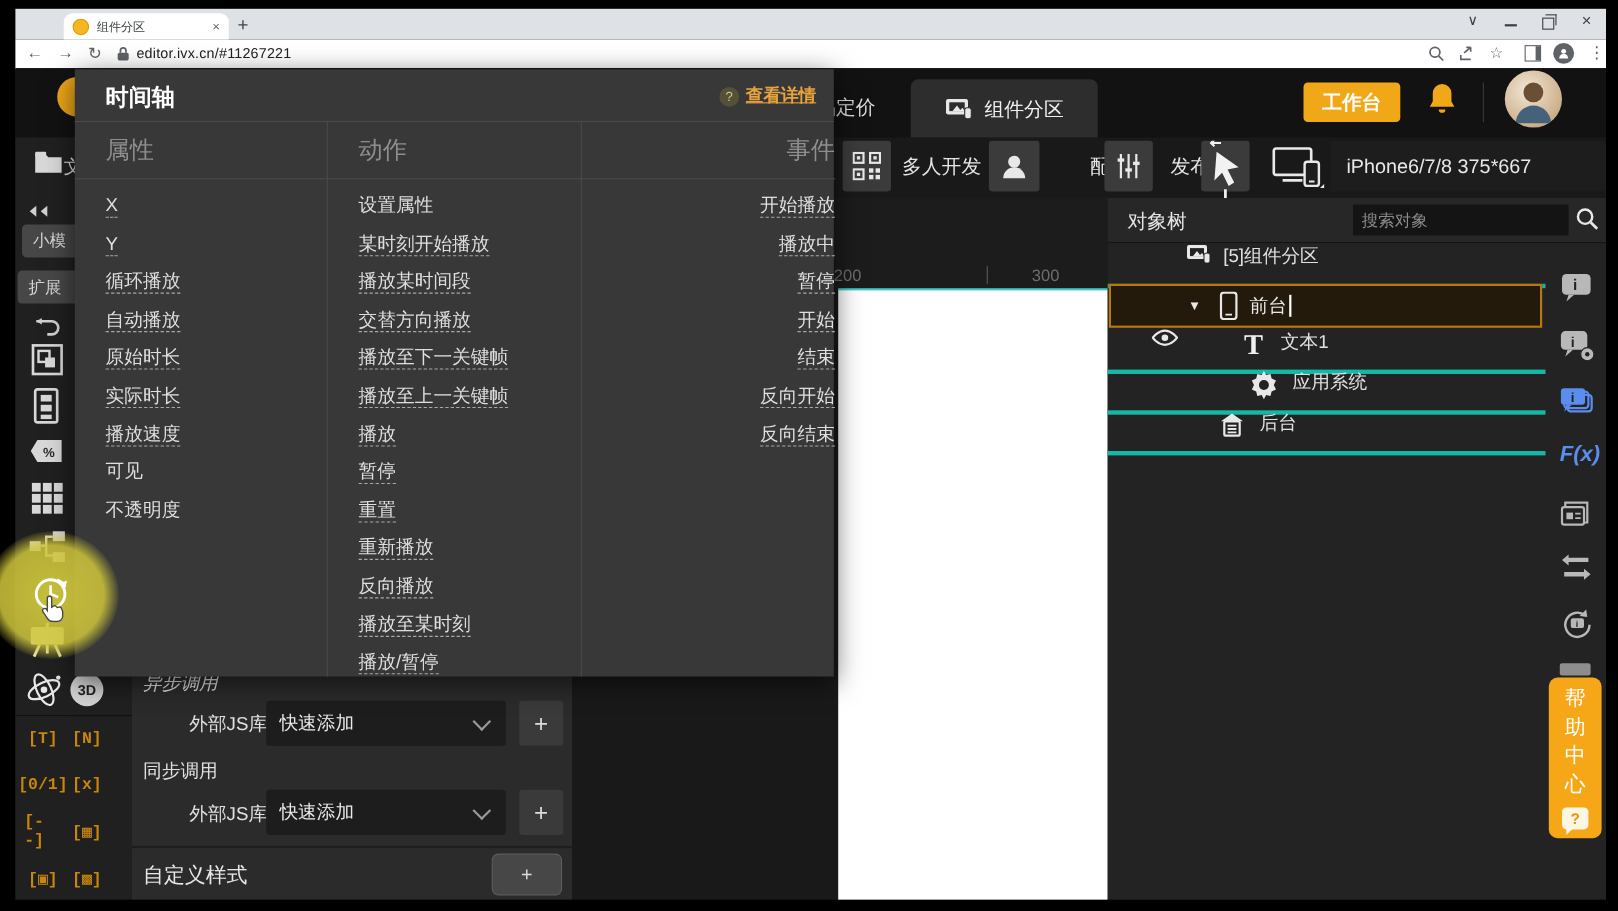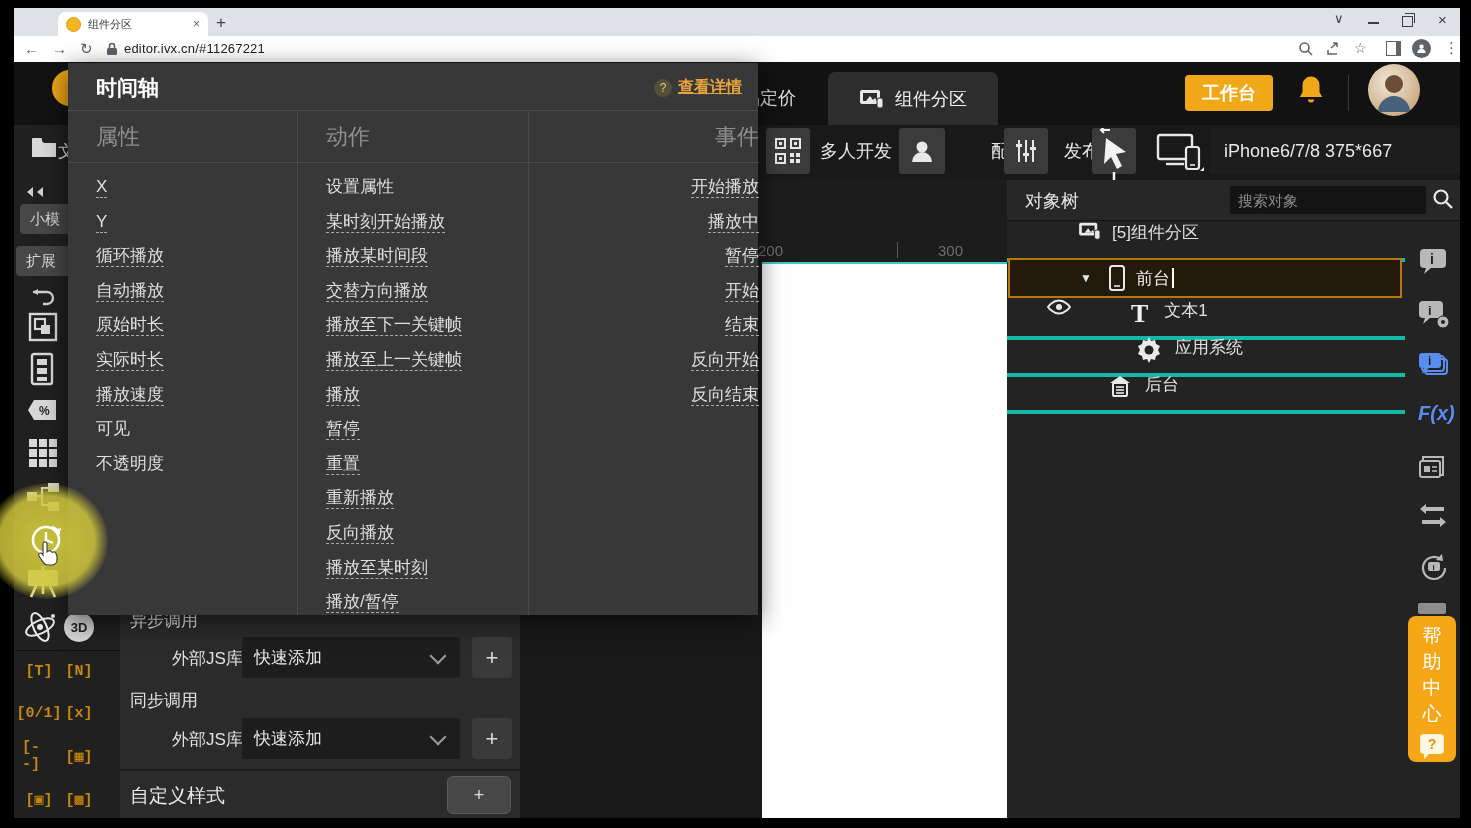--- a/index.html
+++ b/index.html
@@ -323,21 +323,21 @@
   <div class="abs typeicon" style="left:22px;top:656px;">[T]</div>
   <div class="abs typeicon" style="left:62px;top:656px;">[N]</div>
   <div class="abs typeicon" style="left:22px;top:698px;">[0/1]</div>
   <div class="abs typeicon" style="left:62px;top:698px;">[x]</div>
   <div class="abs typeicon" style="left:22px;top:741px;">[--]</div>
   <div class="abs typeicon" style="left:62px;top:741px;">[▦]</div>
   <div class="abs typeicon" style="left:22px;top:784px;">[▣]</div>
   <div class="abs typeicon" style="left:62px;top:784px;">[▩]</div>
 
   <div class="abs propsp"></div>
-  <div class="abs plabel" style="left:130px;top:609px;">异步调用</div>
+  <div class="abs plabel" style="left:130px;top:609px;font-style:italic;">异步调用</div>
   <div class="abs plabel" style="left:172px;top:647px;">外部JS库</div>
   <div class="abs pdrop" style="left:242px;top:637px;width:218px;height:41px;">
     <span>快速添加</span>
     <div class="chev" style="position:absolute;right:16px;top:13px;"></div>
   </div>
   <div class="abs plusbtn" style="left:472px;top:637px;width:40px;height:41px;">+</div>
   <div class="abs plabel" style="left:130px;top:689px;">同步调用</div>
   <div class="abs plabel" style="left:172px;top:728px;">外部JS库</div>
   <div class="abs pdrop" style="left:242px;top:718px;width:218px;height:41px;">
     <span>快速添加</span>

